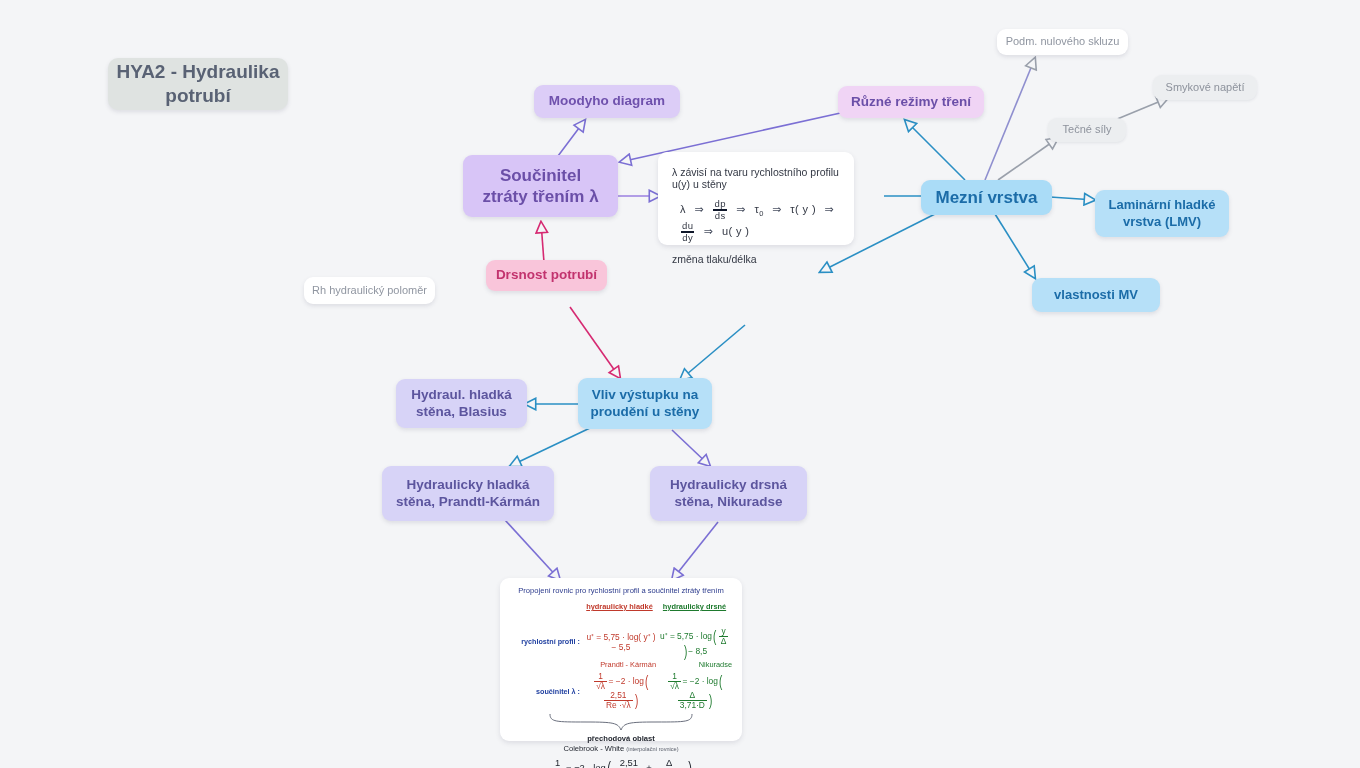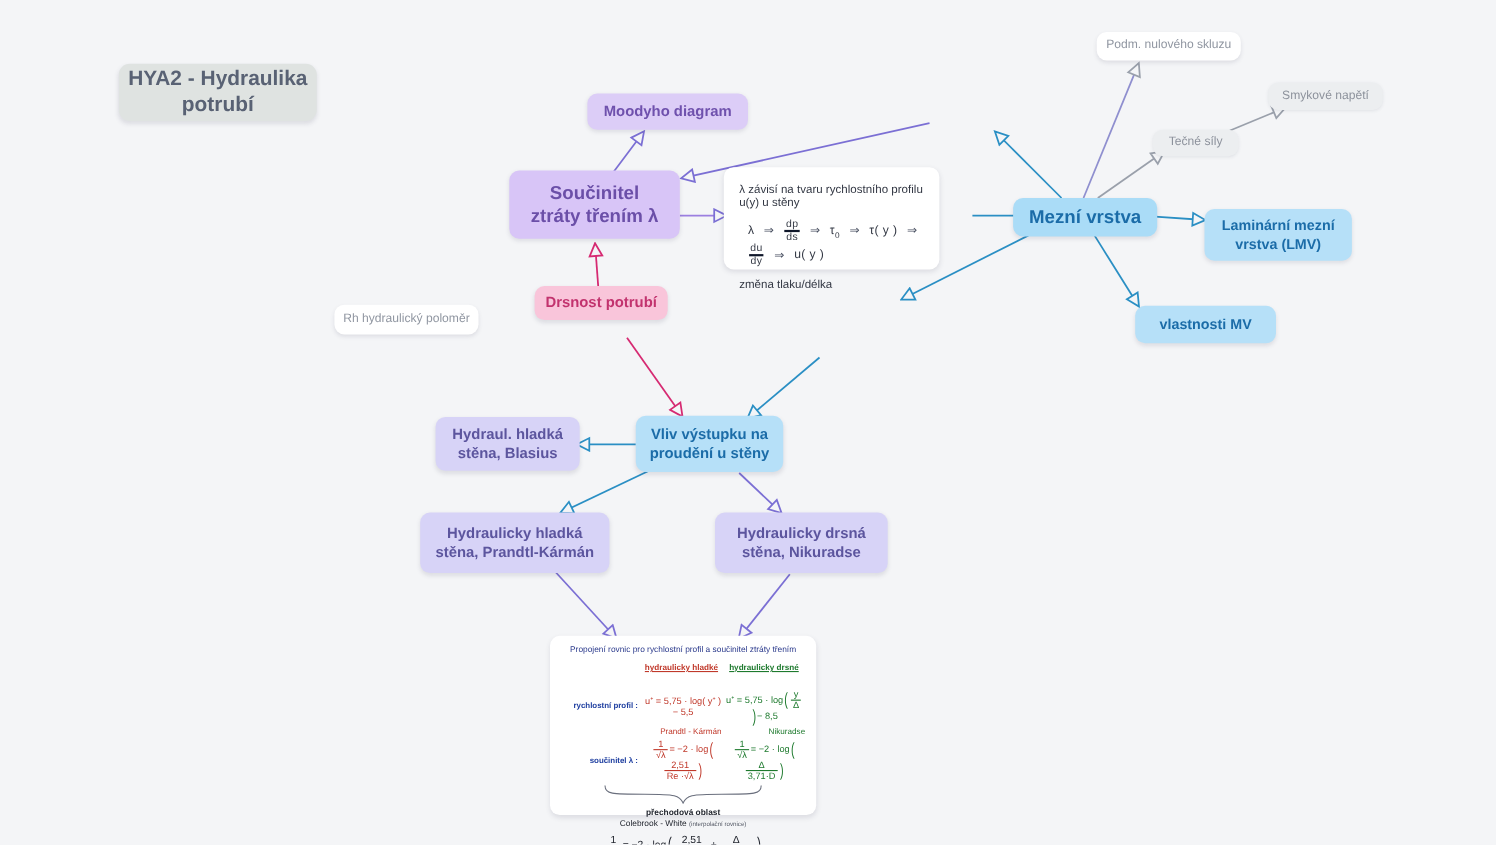--- a/index.html
+++ b/index.html
@@ -298,39 +298,42 @@
 
   <div class="node n-purple-lite" style="left:534px; top:85px; width:146px; height:33px; font-size:13.5px;">
     <span>Moodyho diagram</span>
   </div>
 
   <div class="node n-purple" style="left:463px; top:155px; width:155px; height:62px; font-size:17px;">
     <span>Součinitel
 ztráty třením λ</span>
   </div>
 
+  <div class="node n-pinklav" style="left:838px; top:86px; width:146px; height:32px; font-size:13.5px;">
+    <span>Různé režimy tření</span>
+  </div>
 
   <div class="node n-white" style="left:997px; top:29px; width:131px; height:26px;">
     <span>Podm. nulového skluzu</span>
   </div>
 
   <div class="node n-grey" style="left:1153px; top:75px; width:104px; height:25px;">
     <span>Smykové napětí</span>
   </div>
 
   <div class="node n-grey" style="left:1048px; top:118px; width:78px; height:24px;">
     <span>Tečné síly</span>
   </div>
 
   <div class="node n-blue" style="left:921px; top:180px; width:131px; height:35px; font-size:17px;">
     <span>Mezní vrstva</span>
   </div>
 
   <div class="node n-blue-lite" style="left:1095px; top:190px; width:134px; height:47px; font-size:13px;">
-    <span>Laminární mezní
+    <span>Laminární hladké
 vrstva (LMV)</span>
   </div>
 
   <div class="node n-blue-lite" style="left:1032px; top:278px; width:128px; height:34px; font-size:13px;">
     <span>vlastnosti MV</span>
   </div>
 
 
   <div class="node n-pink" style="left:486px; top:260px; width:121px; height:31px; font-size:13.5px;">
     <span>Drsnost potrubí</span>

